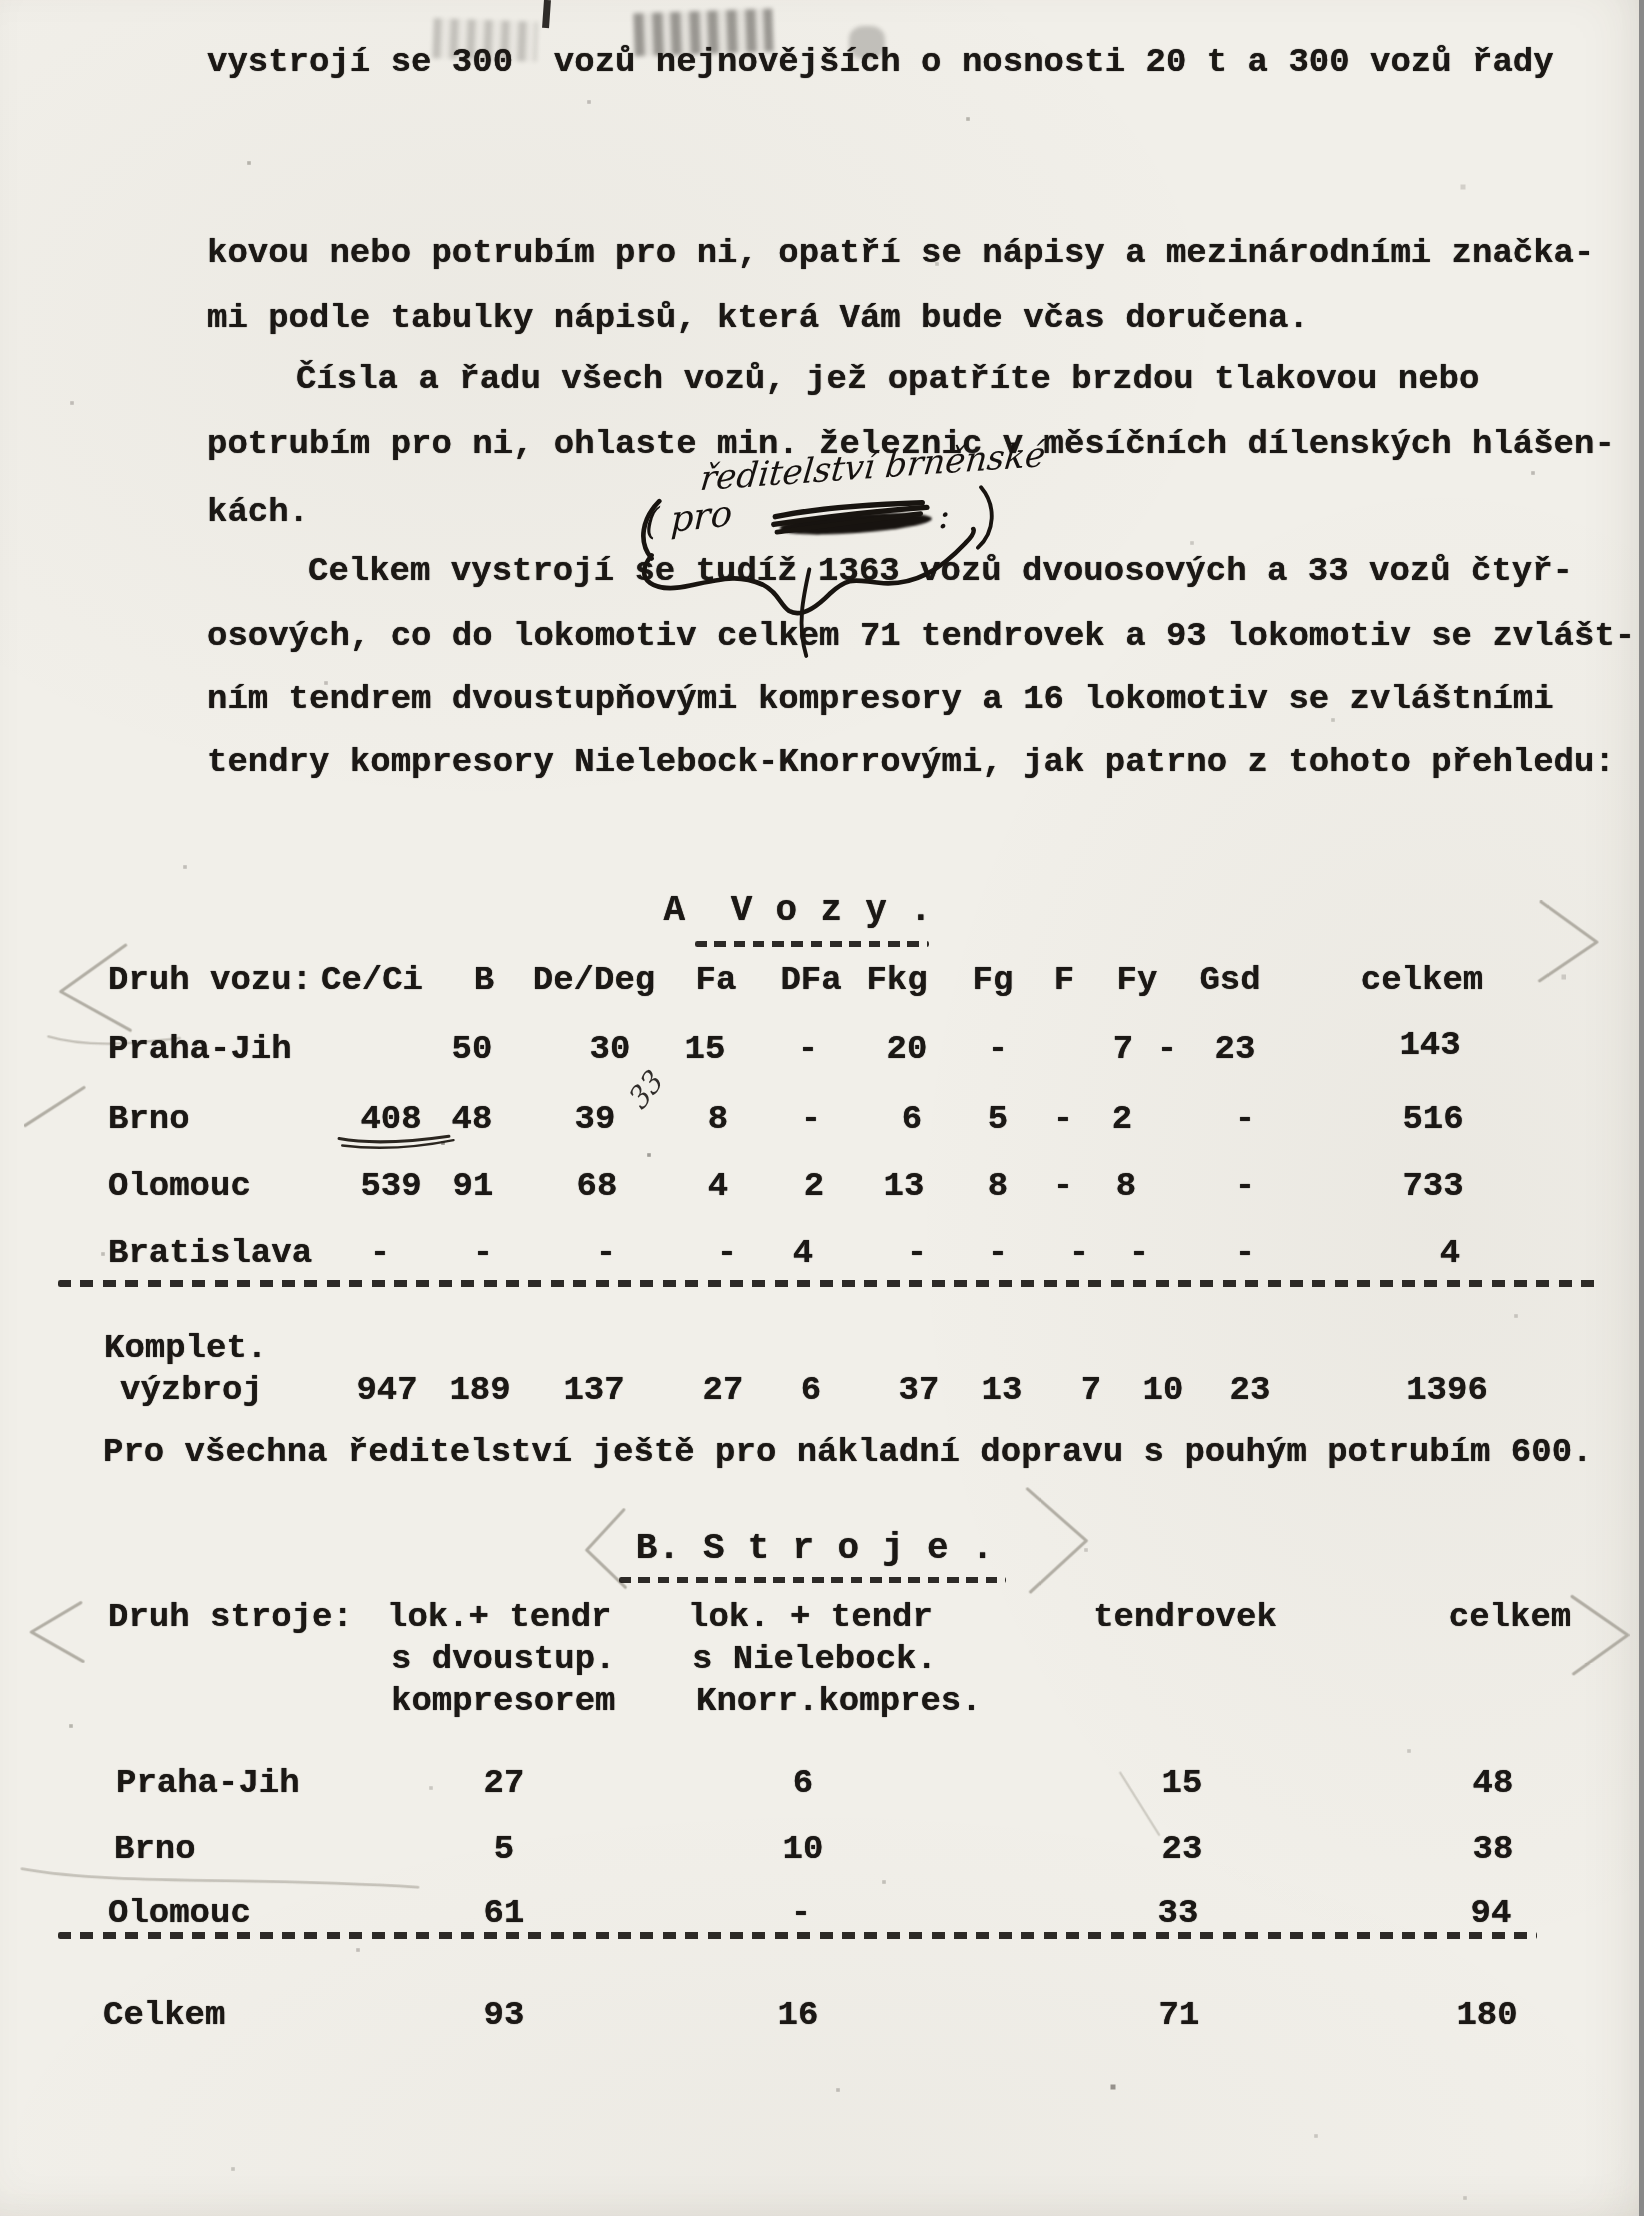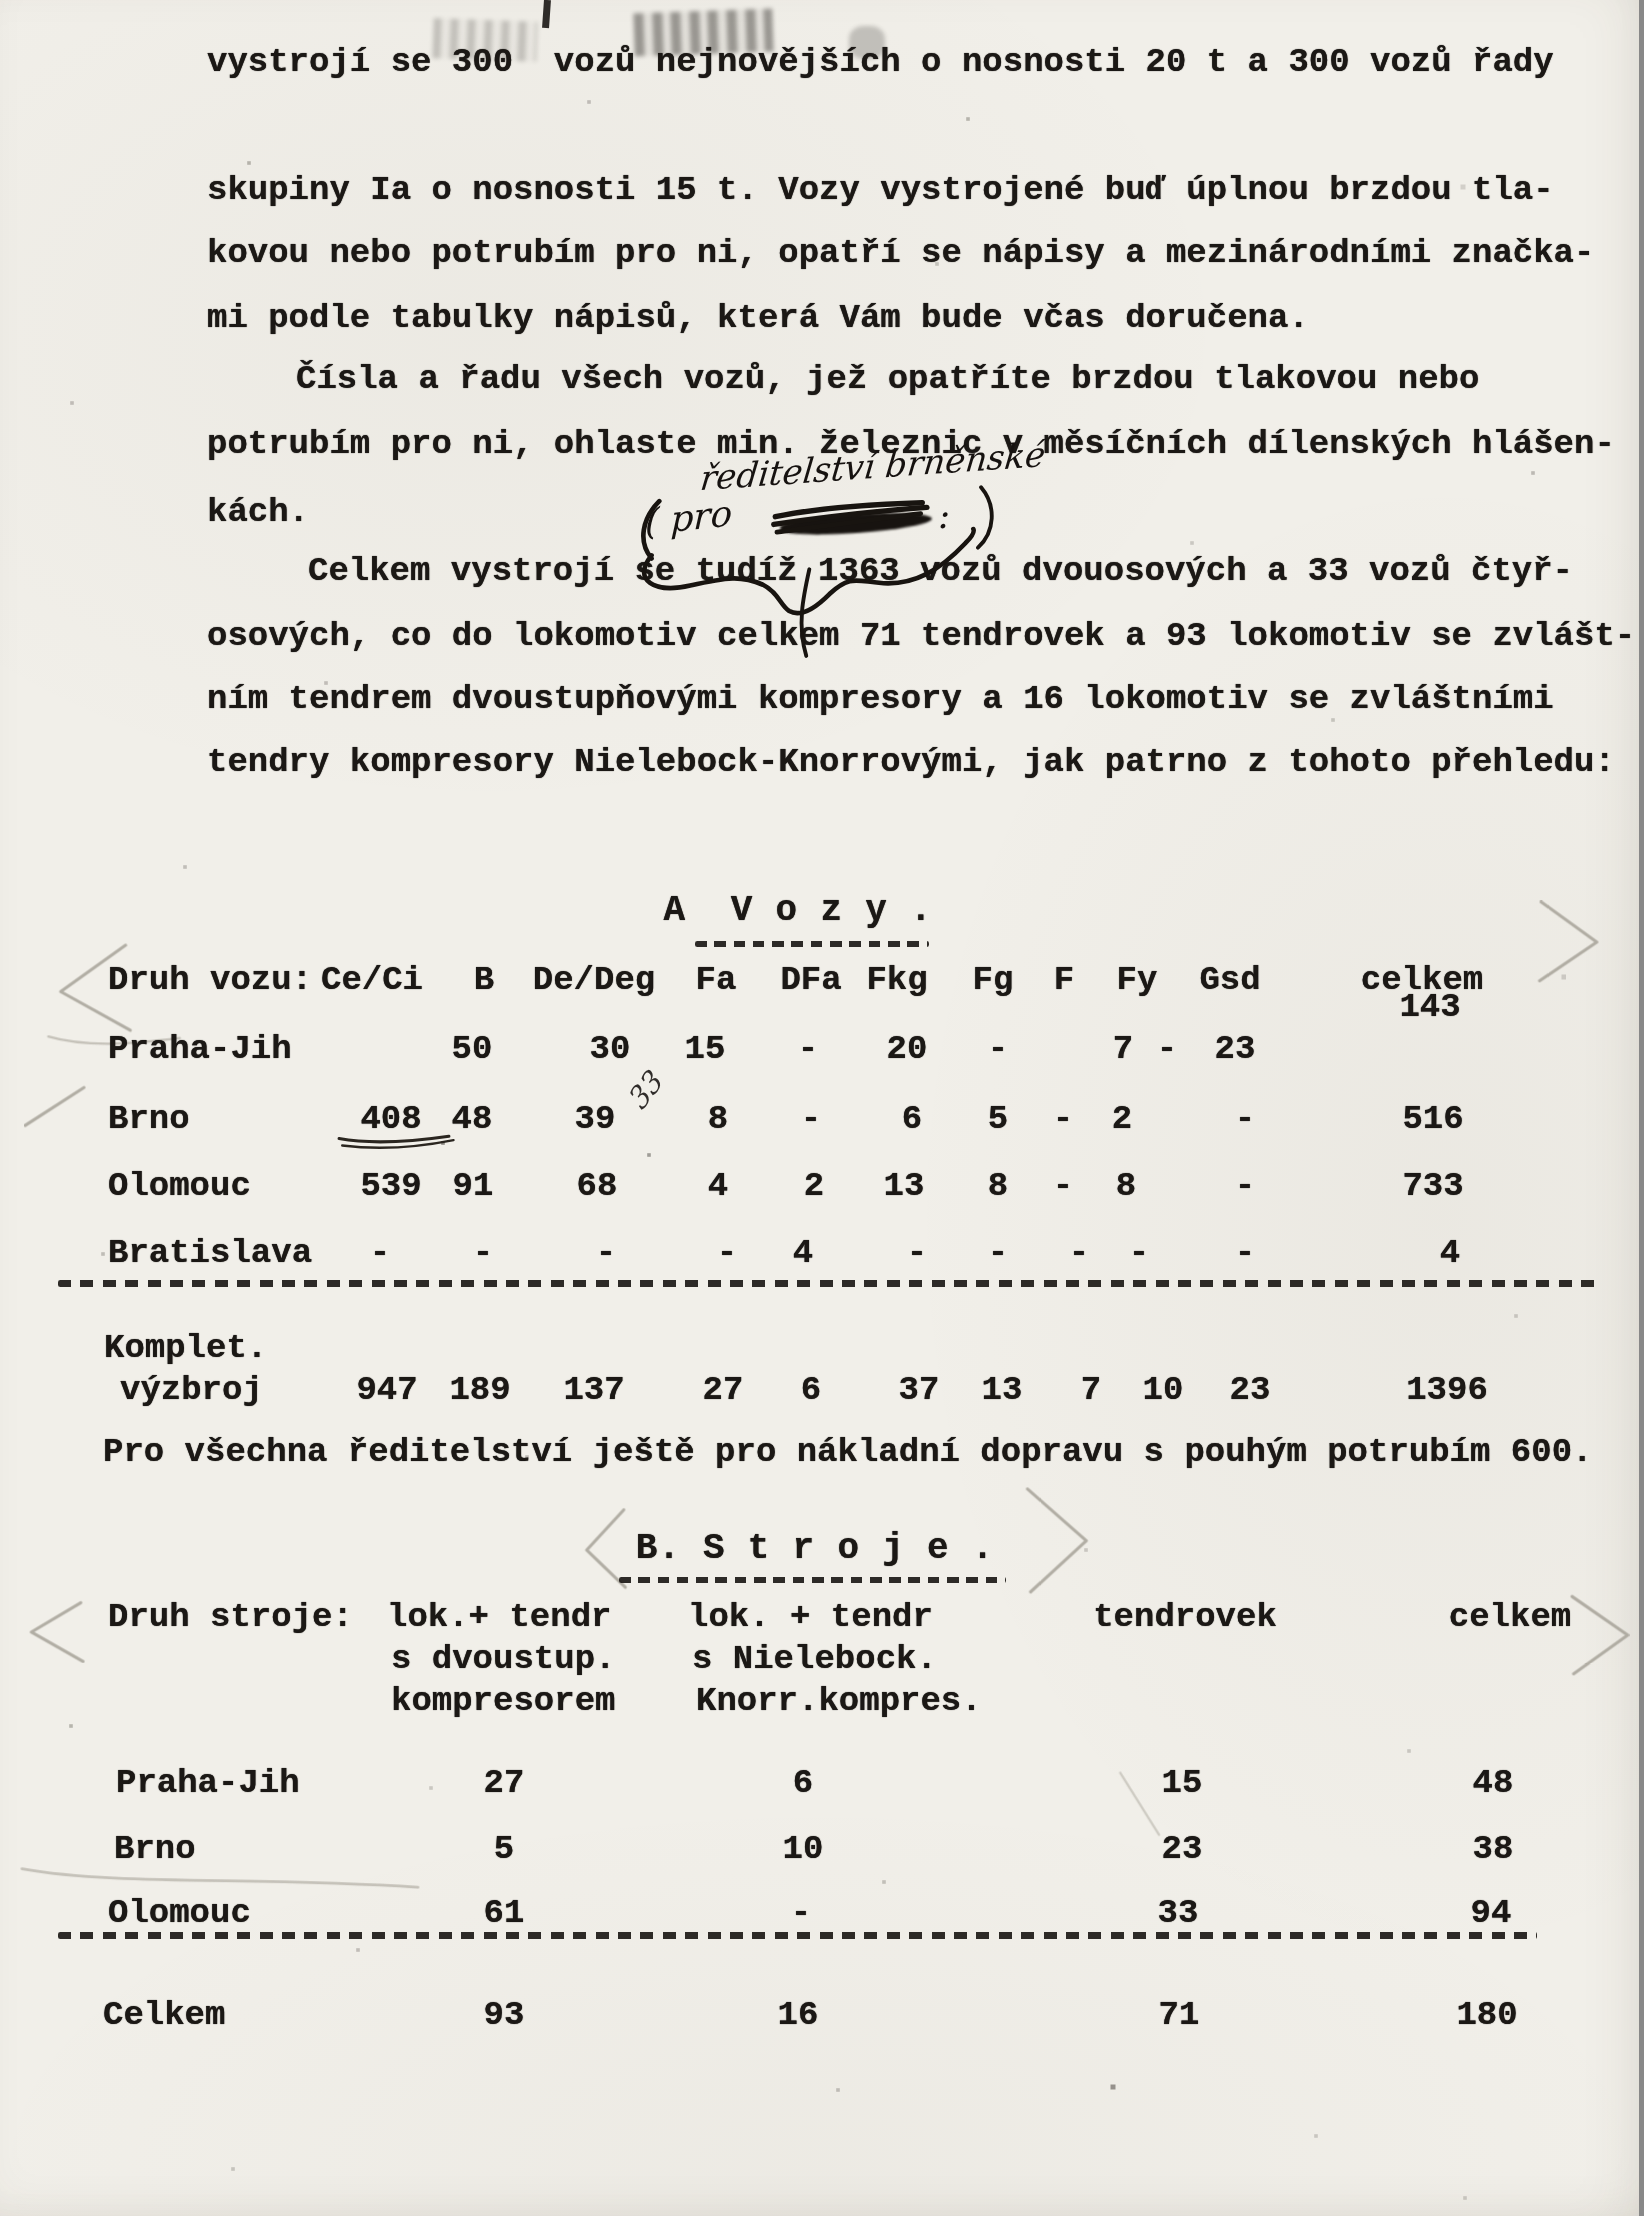--- a/index.html
+++ b/index.html
@@ -62,21 +62,20 @@
 <div class="page">
 
   <div class="smudge" style="left:634px;top:10.8px;width:139px;height:43px;transform:rotate(-2deg);
               background:repeating-linear-gradient(90deg, rgba(30,27,23,.75) 0 10px, rgba(30,27,23,.12) 10px 18.6px);"></div>
   <div class="smudge" style="left:433px;top:20px;width:104px;height:40px;opacity:.35;transform:rotate(2deg);
               background:repeating-linear-gradient(90deg, rgba(30,27,23,.6) 0 7.7px, rgba(30,27,23,.1) 7.7px 17px);"></div>
   <div class="smudge" style="left:849px;top:26px;width:36px;height:32.5px;opacity:.4;background:rgba(30,27,23,.55);border-radius:40%;"></div>
   <div class="smudge" style="left:543px;top:0;width:7px;height:28px;opacity:.9;filter:blur(0.5px);background:#1b1815;transform:rotate(4deg);"></div>
 
   <div class="t" style="left:207px;top:43px">vystrojí se 300  vozů nejnovějších o nosnosti 20 t a 300 vozů řady</div>
-  <div class="t" style="left:207px;top:171px">skupiny Ia o nosnosti 15 t. Vozy vystrojené buď úplnou brzdou tla-</div>
   <div class="t" style="left:207px;top:234px">kovou nebo potrubím pro ni, opatří se nápisy a mezinárodními značka-</div>
   <div class="t" style="left:207px;top:299px">mi podle tabulky nápisů, která Vám bude včas doručena.</div>
   <div class="t" style="left:207px;top:425px">potrubím pro ni, ohlaste min. železnic v měsíčních dílenských hlášen-</div>
   <div class="t" style="left:296px;top:360px">Čísla a řadu všech vozů, jež opatříte brzdou tlakovou nebo</div>
   <div class="t" style="left:207px;top:493px">kách.</div>
   <div class="t" style="left:308px;top:552px">Celkem vystrojí se tudíž 1363 vozů dvouosových a 33 vozů čtyř-</div>
   <div class="t" style="left:207px;top:617px">osových, co do lokomotiv celkem 71 tendrovek a 93 lokomotiv se zvlášt-</div>
   <div class="t" style="left:207px;top:680px">ním tendrem dvoustupňovými kompresory a 16 lokomotiv se zvláštními</div>
   <div class="t" style="left:207px;top:743px">tendry kompresory Nielebock-Knorrovými, jak patrno z tohoto přehledu:</div>
 
@@ -133,21 +132,21 @@
     <span class="t ctr" style="left:391px;top:1030px"></span>
     <span class="t ctr" style="left:472px;top:1030px">50</span>
     <span class="t ctr" style="left:610px;top:1030px">30</span>
     <span class="t ctr" style="left:705px;top:1030px">15</span>
     <span class="t ctr" style="left:808px;top:1030px">-</span>
     <span class="t ctr" style="left:907px;top:1030px">20</span>
     <span class="t ctr" style="left:998px;top:1030px">-</span>
     <span class="t ctr" style="left:1123px;top:1030px">7</span>
     <span class="t ctr" style="left:1167px;top:1030px">-</span>
     <span class="t ctr" style="left:1235px;top:1030px">23</span>
-    <span class="t ctr" style="left:1430px;top:988px">143</span>
+    <span class="t ctr" style="left:1430px;top:1026px">143</span>
   </div>
 
   <div>
     <span class="t" style="left:108px;top:1100px">Brno</span>
     <span class="t ctr" style="left:391px;top:1100px">408</span>
     <span class="t ctr" style="left:472px;top:1100px">48</span>
     <span class="t ctr" style="left:595px;top:1100px">39</span>
     <span class="t ctr" style="left:718px;top:1100px">8</span>
     <span class="t ctr" style="left:811px;top:1100px">-</span>
     <span class="t ctr" style="left:912px;top:1100px">6</span>

